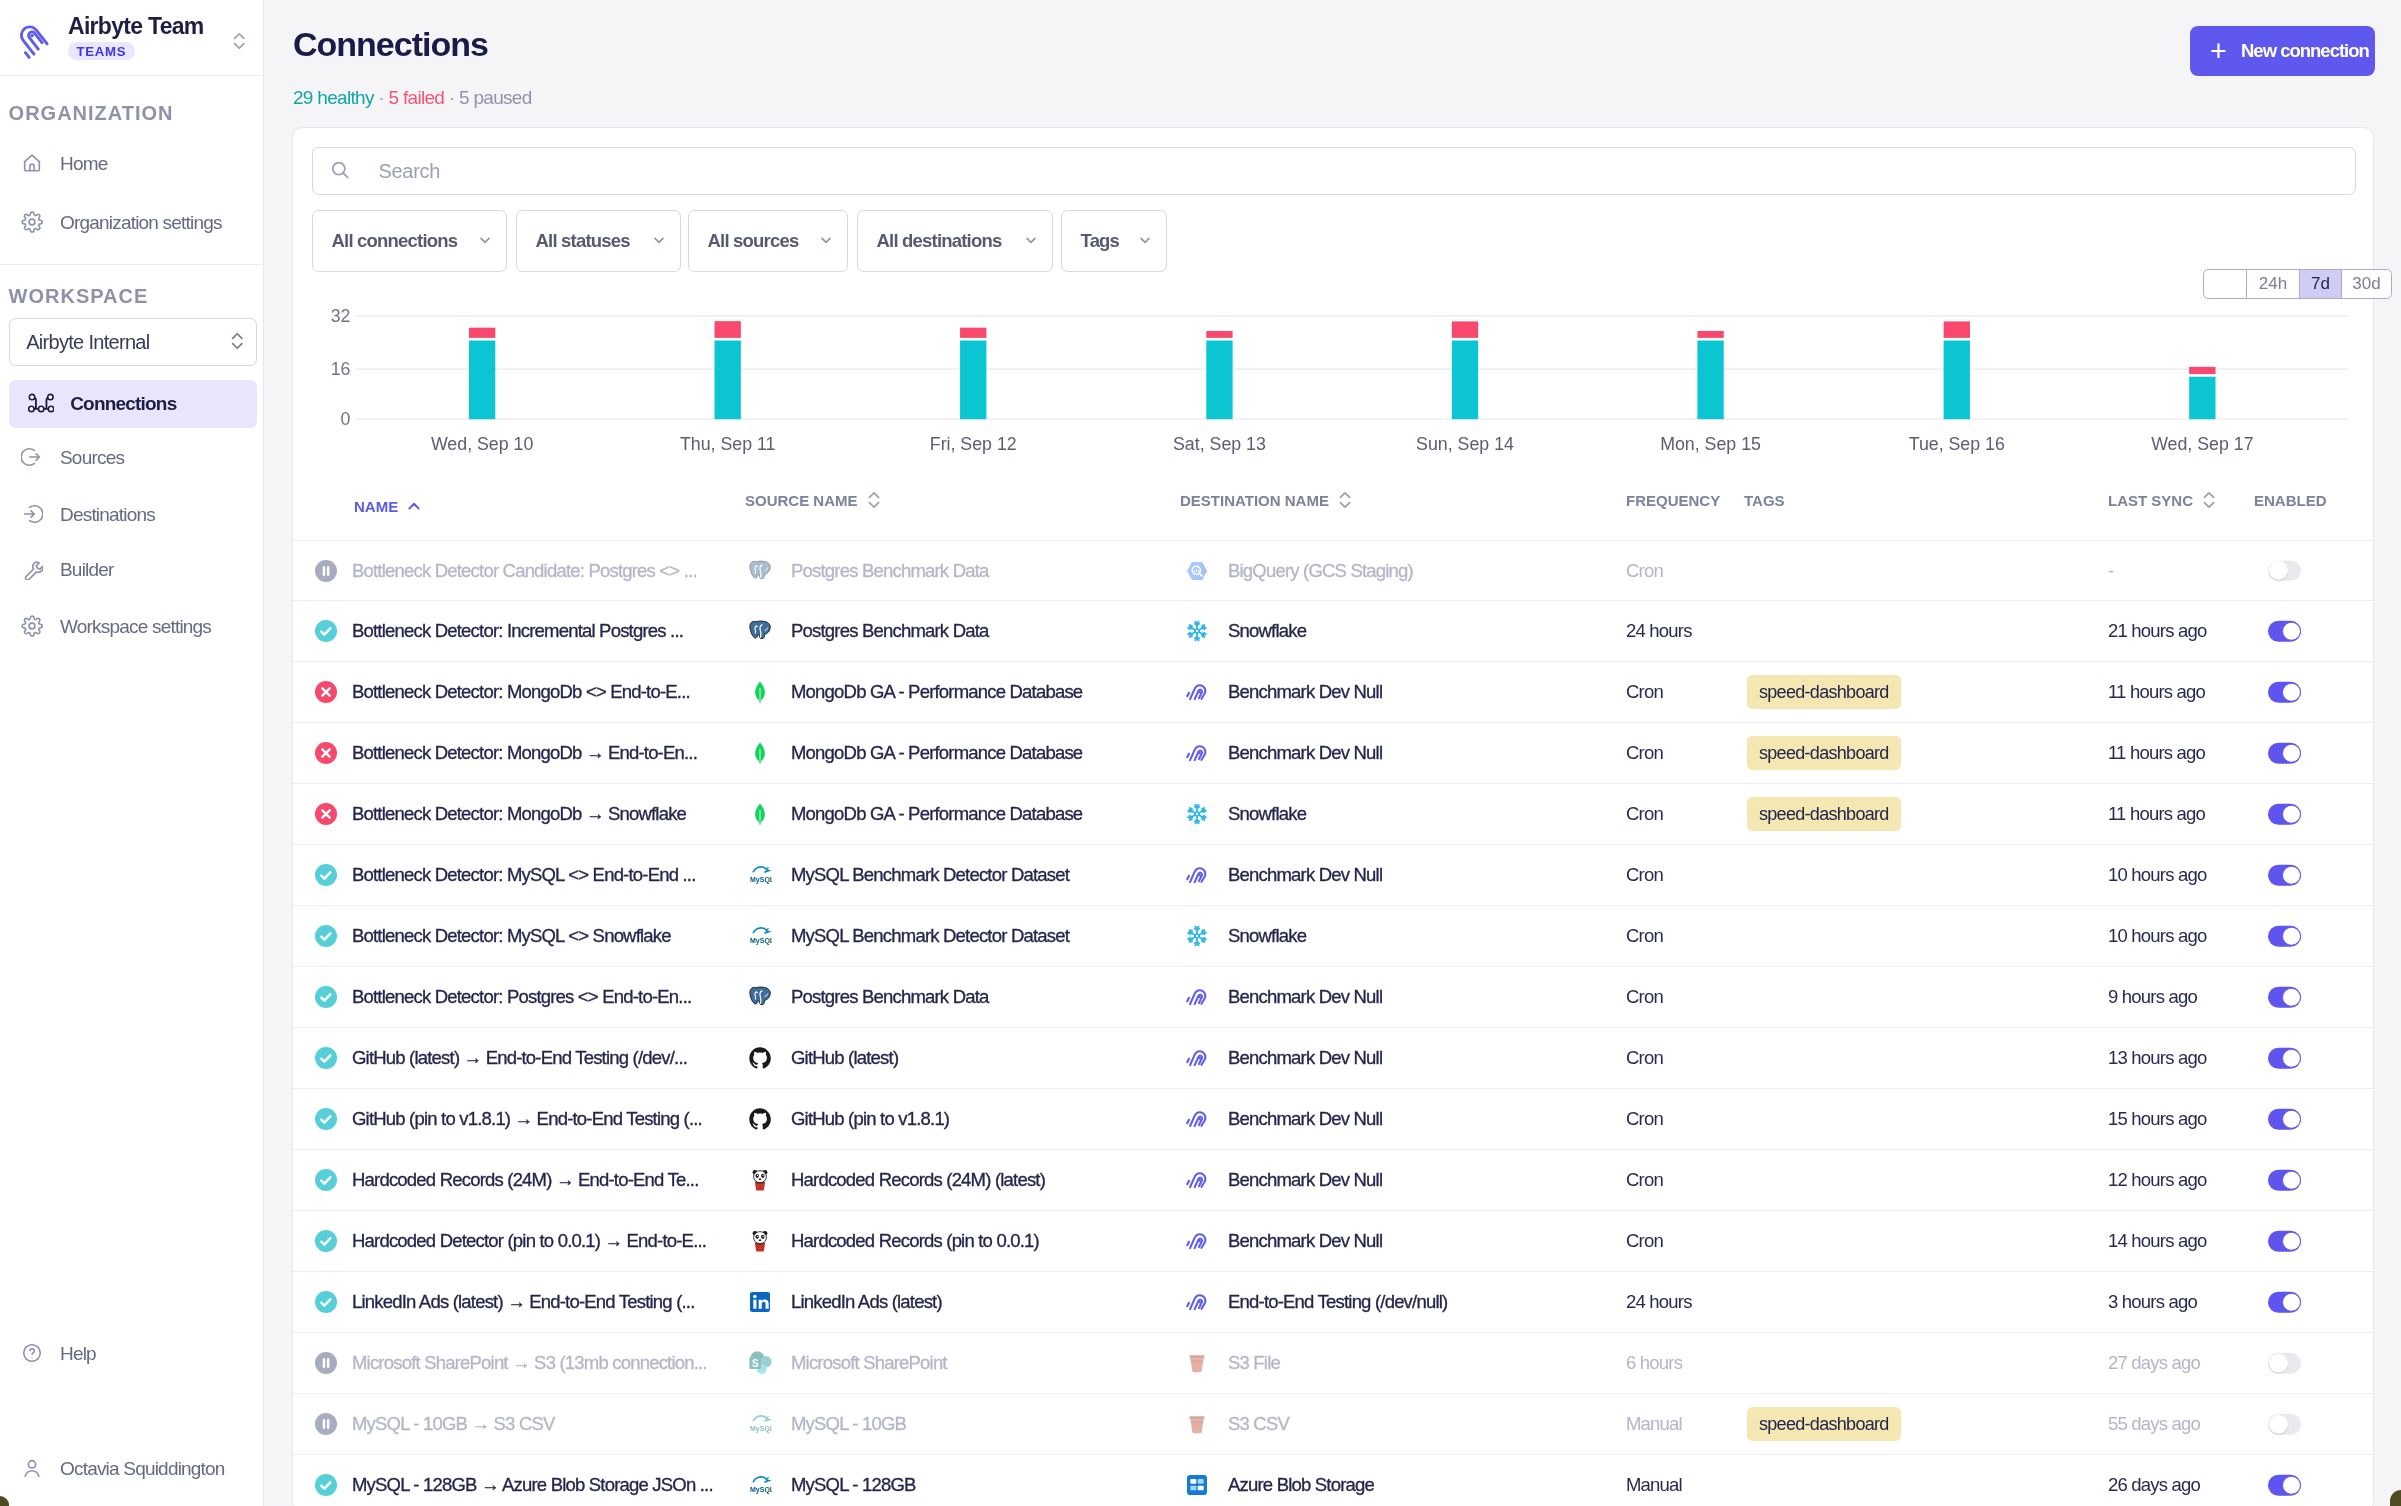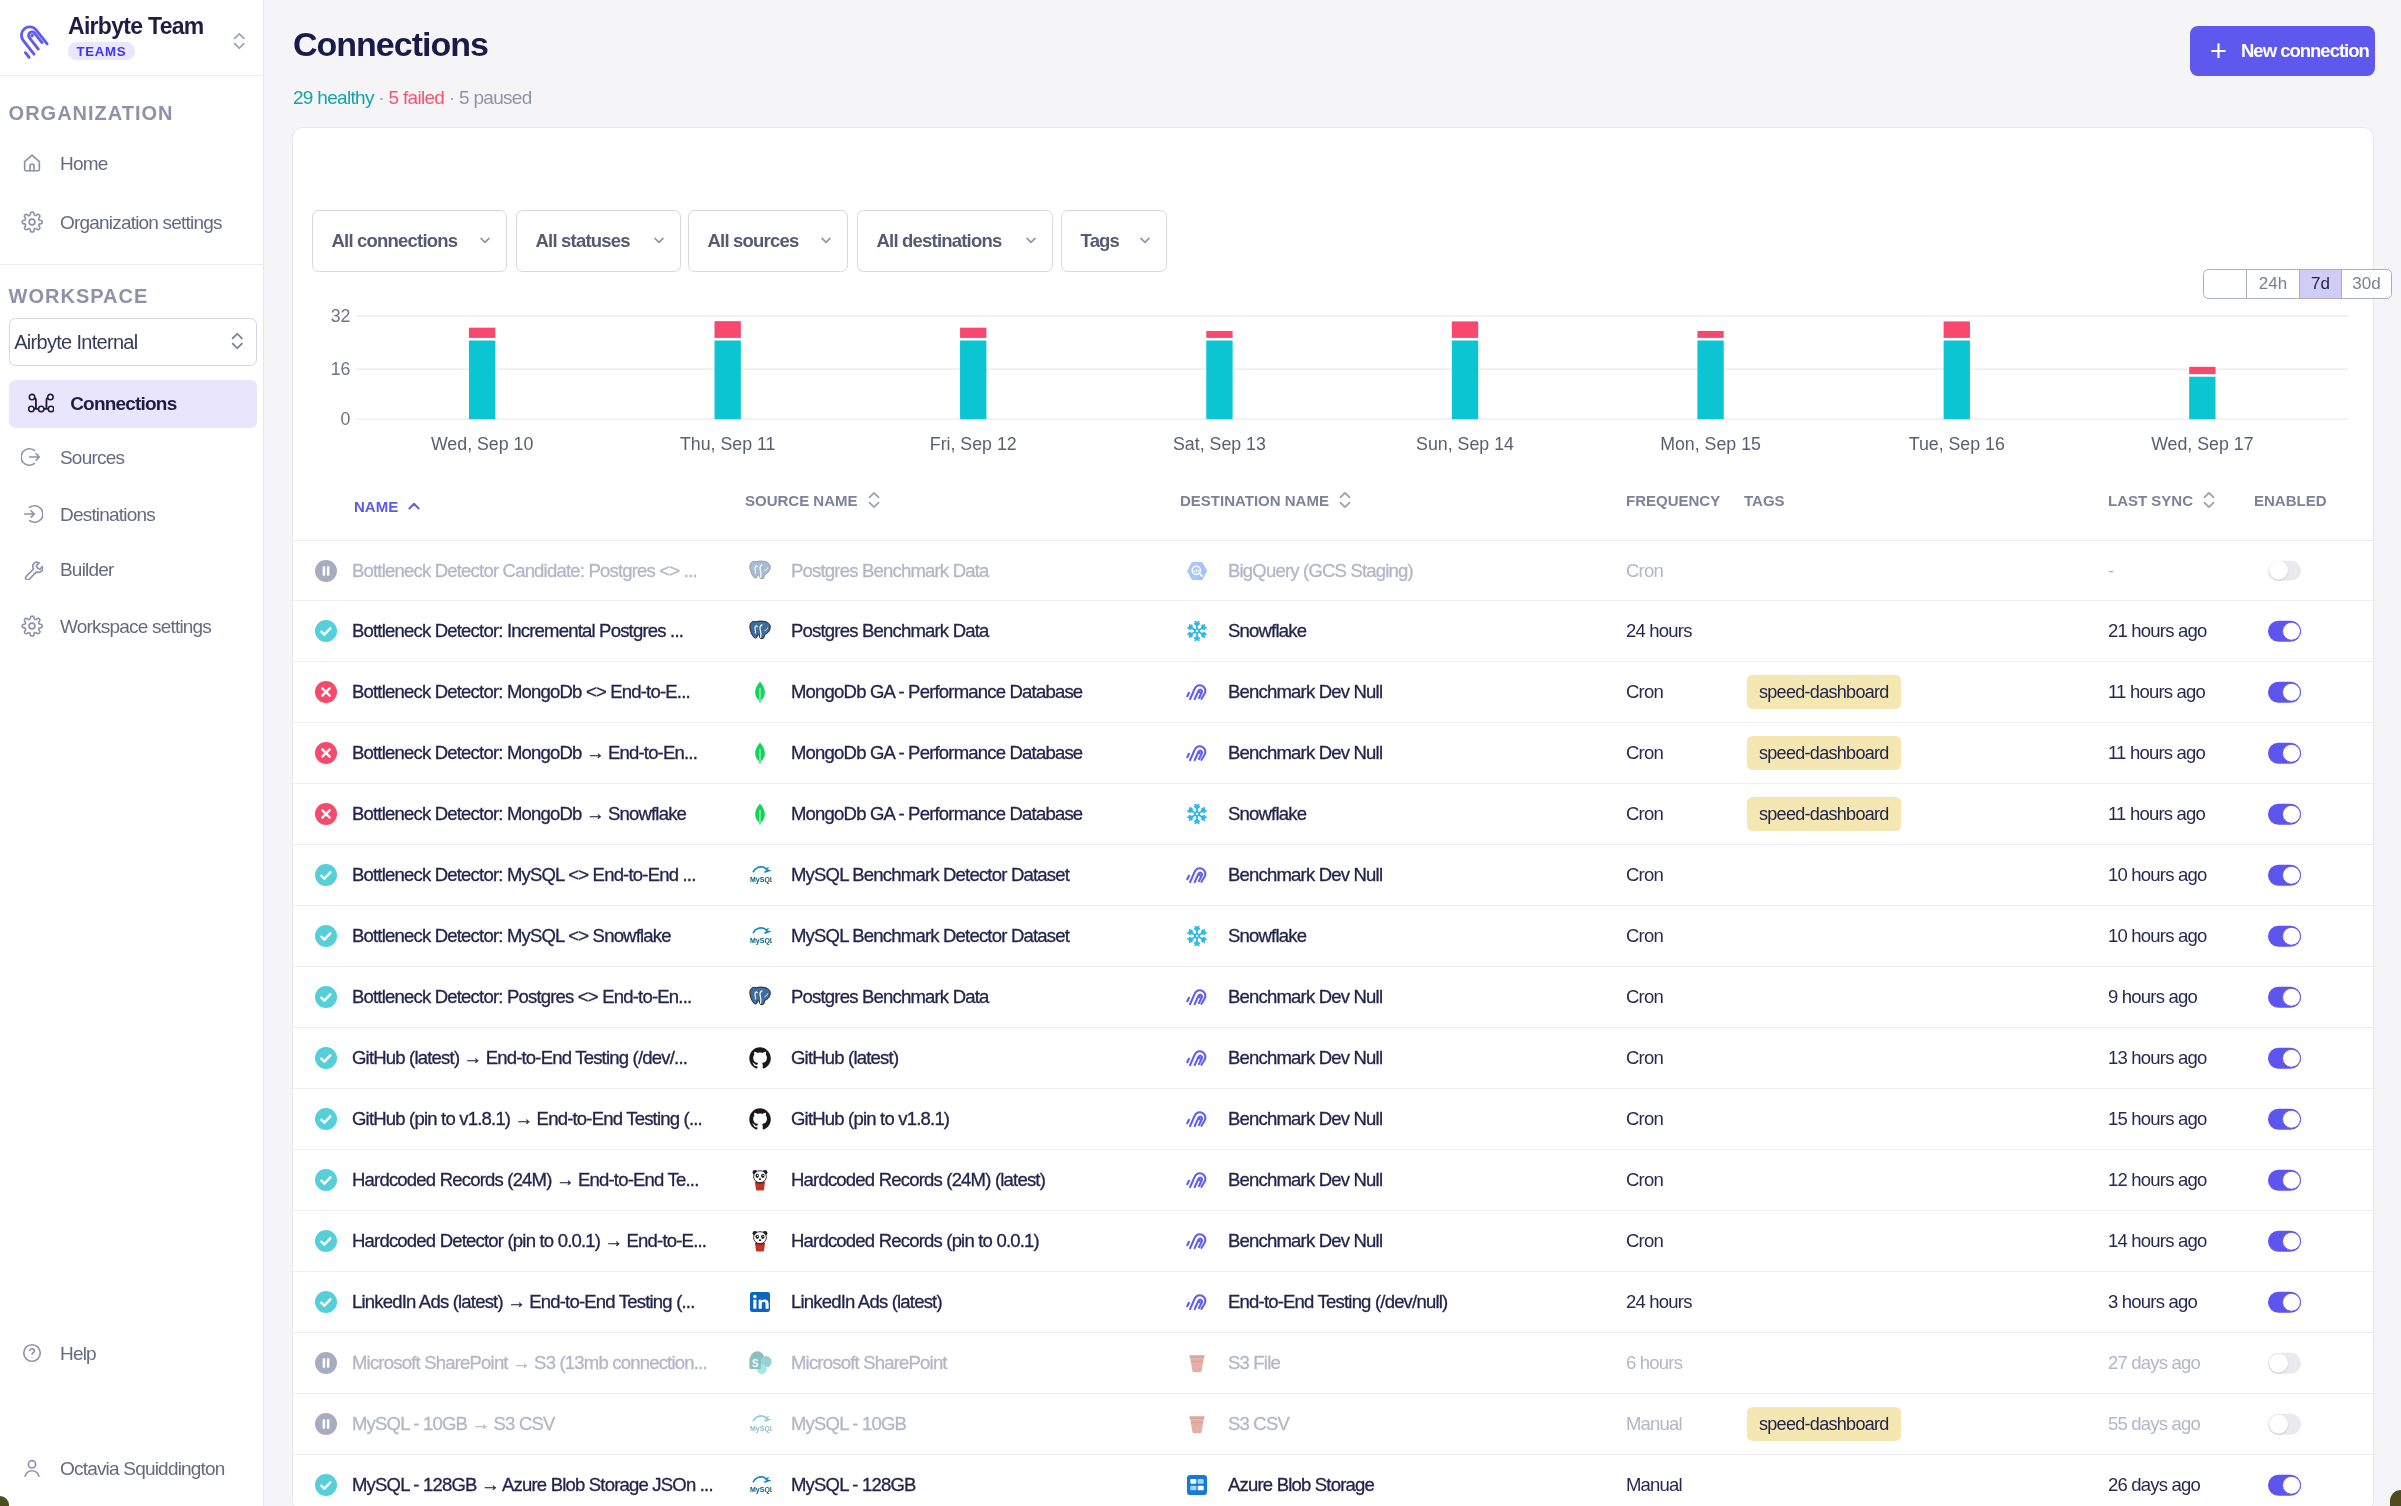--- a/index.html
+++ b/index.html
@@ -3,21 +3,21 @@
 *{margin:0;padding:0;box-sizing:border-box;}
 html,body{width:2401px;height:1506px;overflow:hidden;}
 body{font-family:"Liberation Sans",sans-serif;background:#f5f5f8;position:relative;}
 #sidebar{position:absolute;left:0;top:0;width:264px;height:1506px;background:#fff;border-right:1.3px solid #e6e7ee;z-index:2;}
 .sdiv{position:absolute;left:0;width:264px;border-top:1.3px solid #ebecf1;}
 .slabel{position:absolute;left:8.6px;font-size:20px;font-weight:bold;letter-spacing:1px;color:#8d92a9;}
 .sitem{position:absolute;left:0;width:264px;height:57px;}
 .sitem .nicon{position:absolute;left:21px;top:50%;transform:translateY(-50%);}
 .sitem .ntext{position:absolute;left:60px;top:50%;transform:translateY(-50%);font-size:19px;letter-spacing:-0.8px;color:#646a83;white-space:nowrap;}
 #wssel{position:absolute;left:9.2px;top:318px;width:248px;height:48px;border:1.3px solid #d4d6e0;border-radius:6.6px;background:#fff;}
-#wssel .wtext{position:absolute;left:4px;top:50%;transform:translateY(-50%);font-size:20px;letter-spacing:-0.7px;color:#363b58;}
+#wssel .wtext{position:absolute;left:16px;top:50%;transform:translateY(-50%);font-size:20px;letter-spacing:-0.7px;color:#363b58;}
 #wssel .wchev{position:absolute;right:12px;top:50%;transform:translateY(-50%);}
 #active{position:absolute;left:9.2px;top:380px;width:248px;height:48px;background:#e8e5fc;border-radius:6.6px;}
 #active .nicon{position:absolute;left:18.5px;top:50%;transform:translateY(-50%);}
 #active .ntext{position:absolute;left:61px;top:50%;transform:translateY(-50%);font-size:19px;letter-spacing:-0.8px;font-weight:bold;color:#1d1d45;}
 #main{position:absolute;left:264px;top:0;width:2137px;height:1506px;}
 h1{position:absolute;left:29px;top:25px;font-size:34px;color:#1b1b4a;letter-spacing:-1px;}
 #statusline{position:absolute;left:29px;top:87px;font-size:19px;letter-spacing:-0.7px;color:#8f93ab;}
 #newbtn{position:absolute;left:1926px;top:26.4px;width:185px;height:50px;background:#5e58ee;border-radius:8px;color:#fff;}
 #newbtn .plus{position:absolute;left:20px;top:50%;transform:translateY(-52%);font-size:29px;font-weight:400;line-height:0;}
 #newbtn .lbl{position:absolute;left:51px;top:50%;transform:translateY(-50%);font-size:18.5px;letter-spacing:-1px;font-weight:bold;white-space:nowrap;}
@@ -156,20 +156,27 @@
     </div>
 </div>
 <div id="main">
 <h1>Connections</h1>
 <div id="statusline"><span style="color:#13a5a6">29 healthy</span> <span style="color:#9aa0b5">·</span> <span style="color:#f4556e">5 failed</span> <span style="color:#9aa0b5">·</span> <span>5 paused</span></div>
 <div id="newbtn">
       <span class="plus">+</span>
       <span class="lbl">New connection</span>
     </div>
 <div id="card">
+<div id="search">
+        <span class="mag"><svg width="22.4" height="22.4" viewBox="0 0 24 24" fill="none" stroke="#9aa0b5" stroke-width="1.9" stroke-linecap="round">
+            <circle cx="10.5" cy="10.5" r="6.5"></circle>
+            <path d="M15.3 15.3 20 20"></path>
+          </svg></span>
+        <span class="ph">Search</span>
+      </div>
 <div class="filter" style="left:19px;width:195px">
         <span class="ftext">All connections</span>
         <span class="fchev"><svg width="16" height="16" viewBox="0 0 24 24" fill="none" stroke="#8e93ac" stroke-width="2.4" stroke-linecap="round" stroke-linejoin="round">
             <path d="M6 9.5 12 15.5 18 9.5"></path>
           </svg></span>
       </div>
       <div class="filter" style="left:223px;width:165px">
         <span class="ftext">All statuses</span>
         <span class="fchev"><svg width="16" height="16" viewBox="0 0 24 24" fill="none" stroke="#8e93ac" stroke-width="2.4" stroke-linecap="round" stroke-linejoin="round">
             <path d="M6 9.5 12 15.5 18 9.5"></path>

